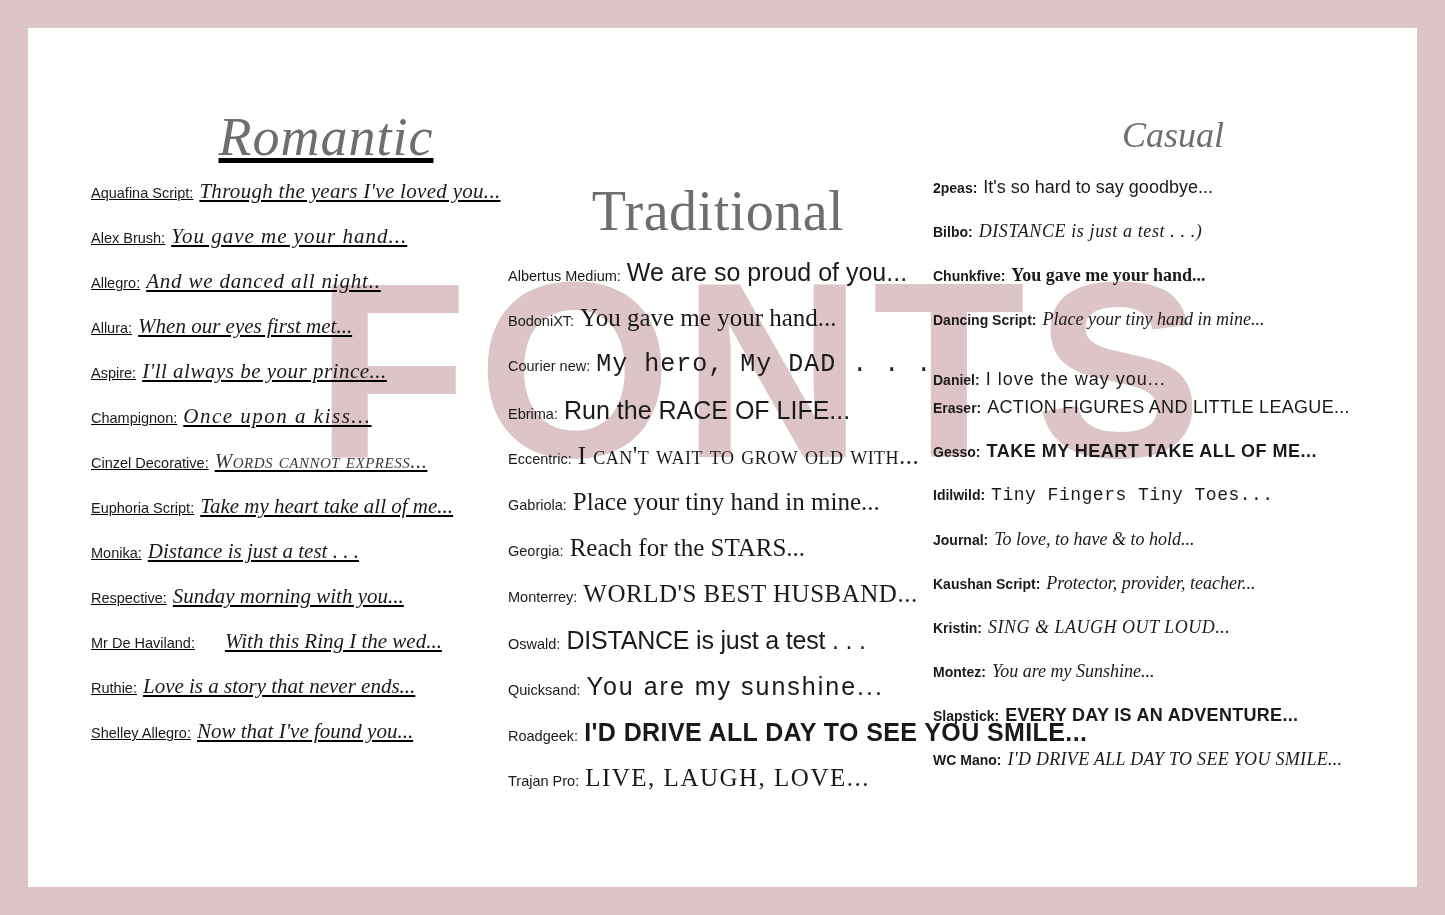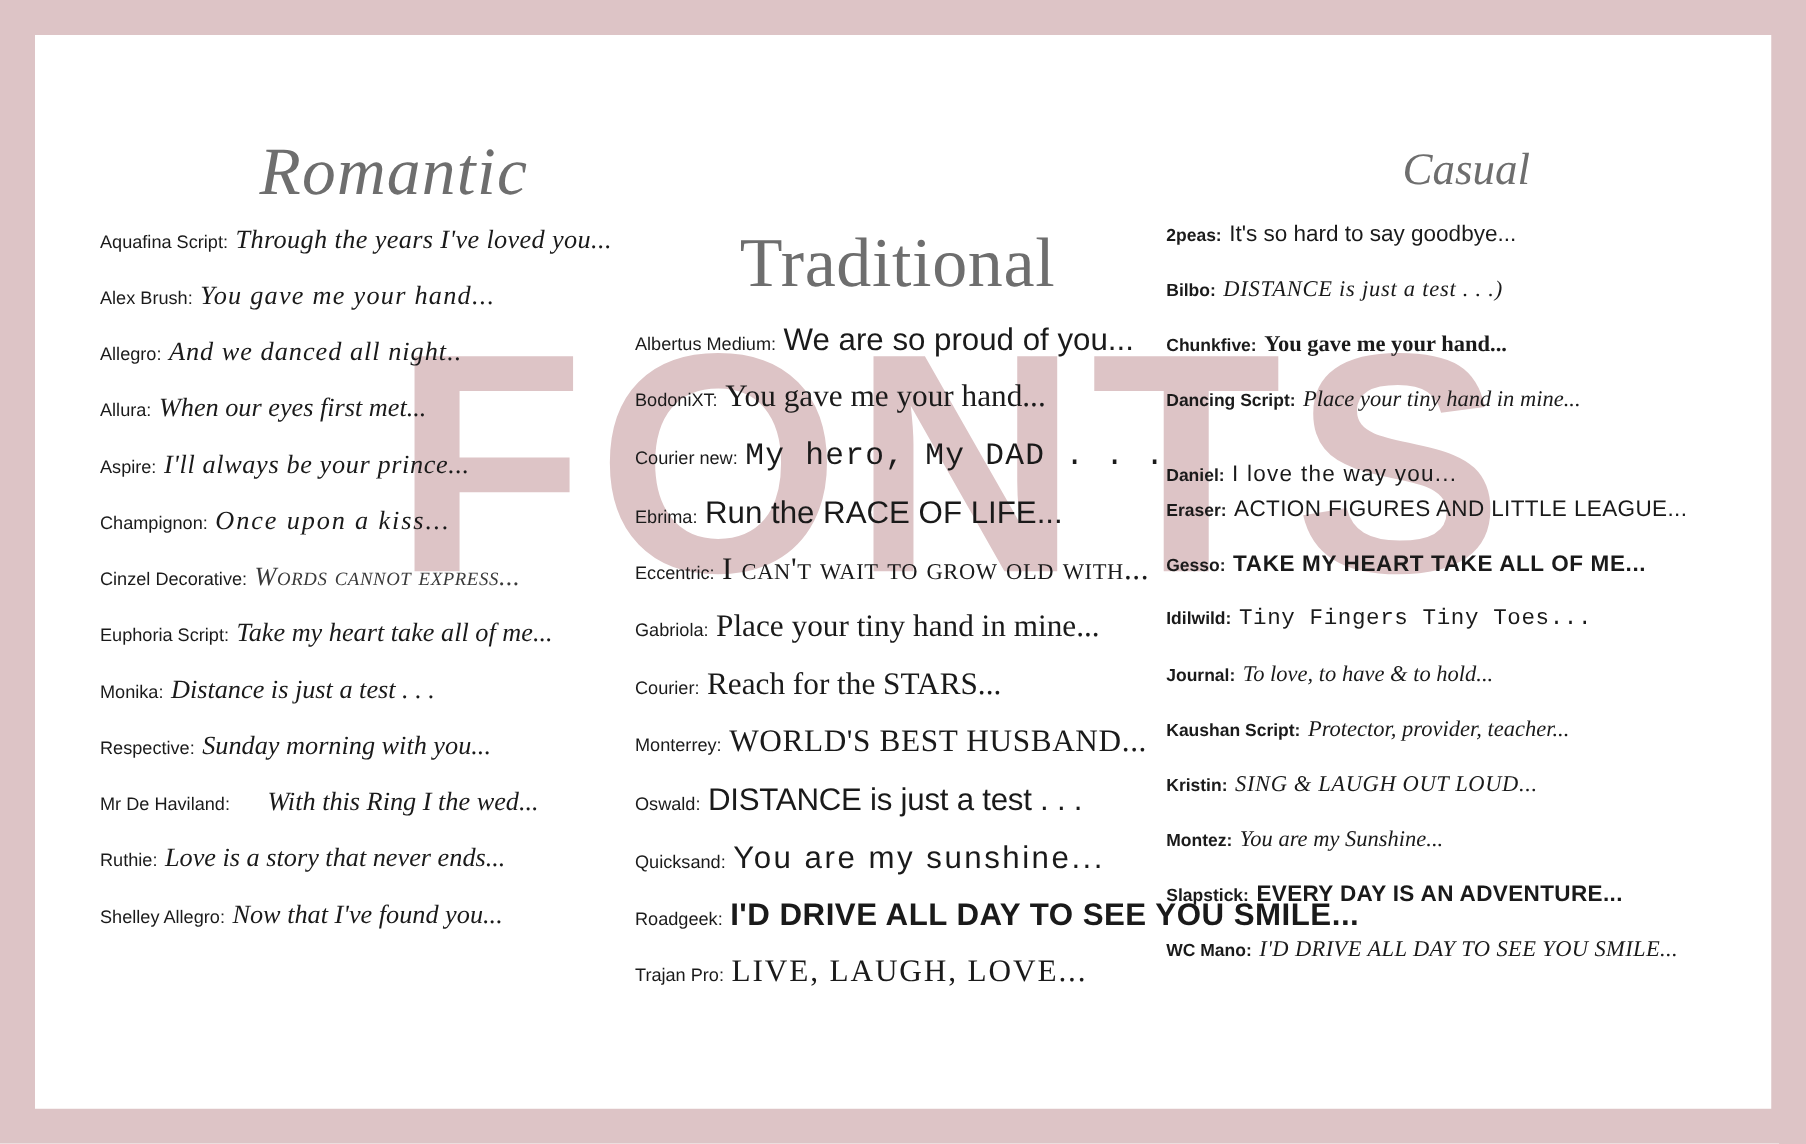--- a/index.html
+++ b/index.html
@@ -67,23 +67,24 @@
     margin-right: 6px;
     flex: 0 0 auto;
   }
   .sample {
     color: #1a1a1a;
     flex: 0 0 auto;
   }
 
   
   #col-romantic {
-    left: 52px;
+    left: 63px;
     top: 78px;
     width: 430px;
+    text-decoration: underline;
   }
   #col-romantic .col-title {
     font-family: "Liberation Serif", serif;
     font-style: italic;
     font-size: 54px;
     line-height: 62px;
     text-align: center;
     padding-left: 40px;
     letter-spacing: 1px;
   }
@@ -264,21 +265,21 @@
       </div>
       <div class="entry t4">
         <span class="lbl">Eccentric:</span>
         <span class="sample">I can't wait to grow old with...</span>
       </div>
       <div class="entry t5">
         <span class="lbl">Gabriola:</span>
         <span class="sample">Place your tiny hand in mine...</span>
       </div>
       <div class="entry t6">
-        <span class="lbl">Courier:</span>
+        <span class="lbl">Georgia:</span>
         <span class="sample">Reach for the STARS...</span>
       </div>
       <div class="entry t7">
         <span class="lbl">Monterrey:</span>
         <span class="sample">WORLD'S BEST HUSBAND...</span>
       </div>
       <div class="entry t8">
         <span class="lbl">Oswald:</span>
         <span class="sample">DISTANCE is just a test . . .</span>
       </div>

